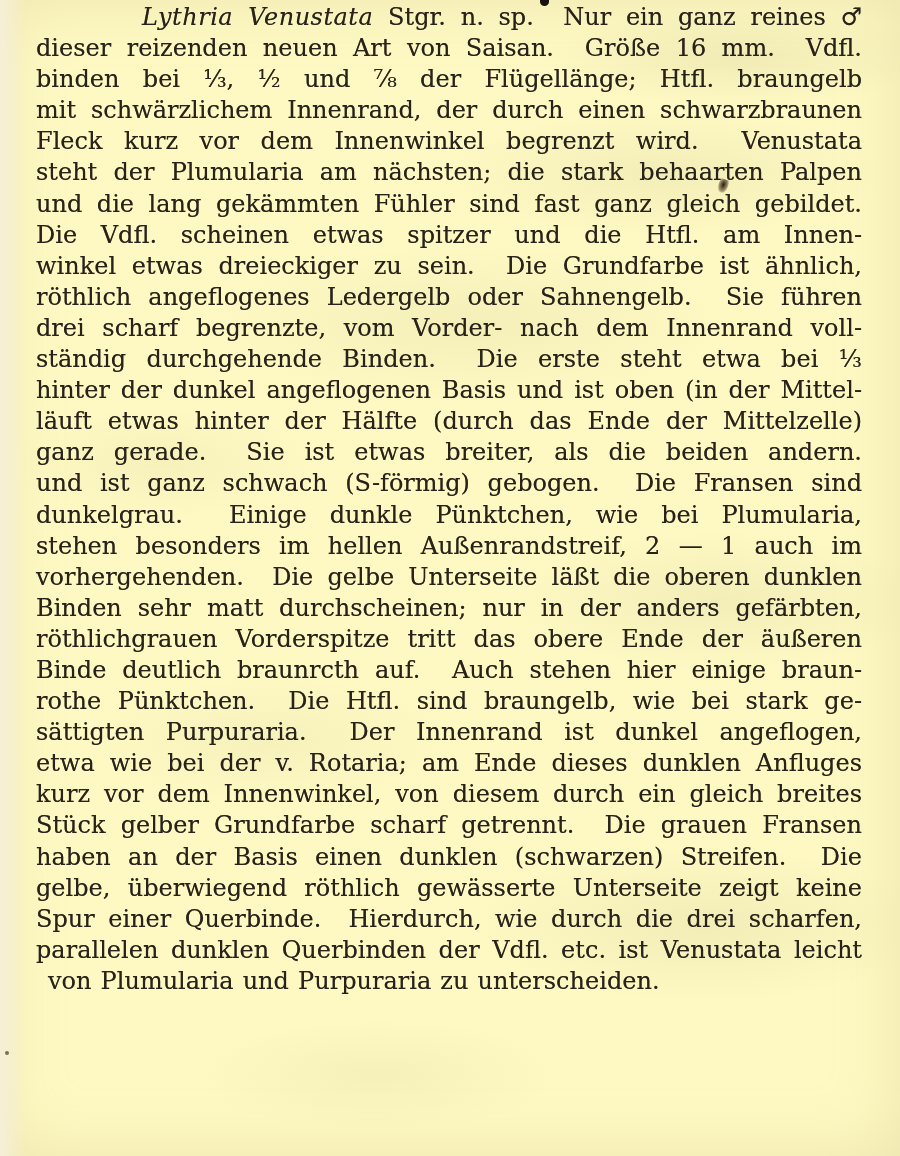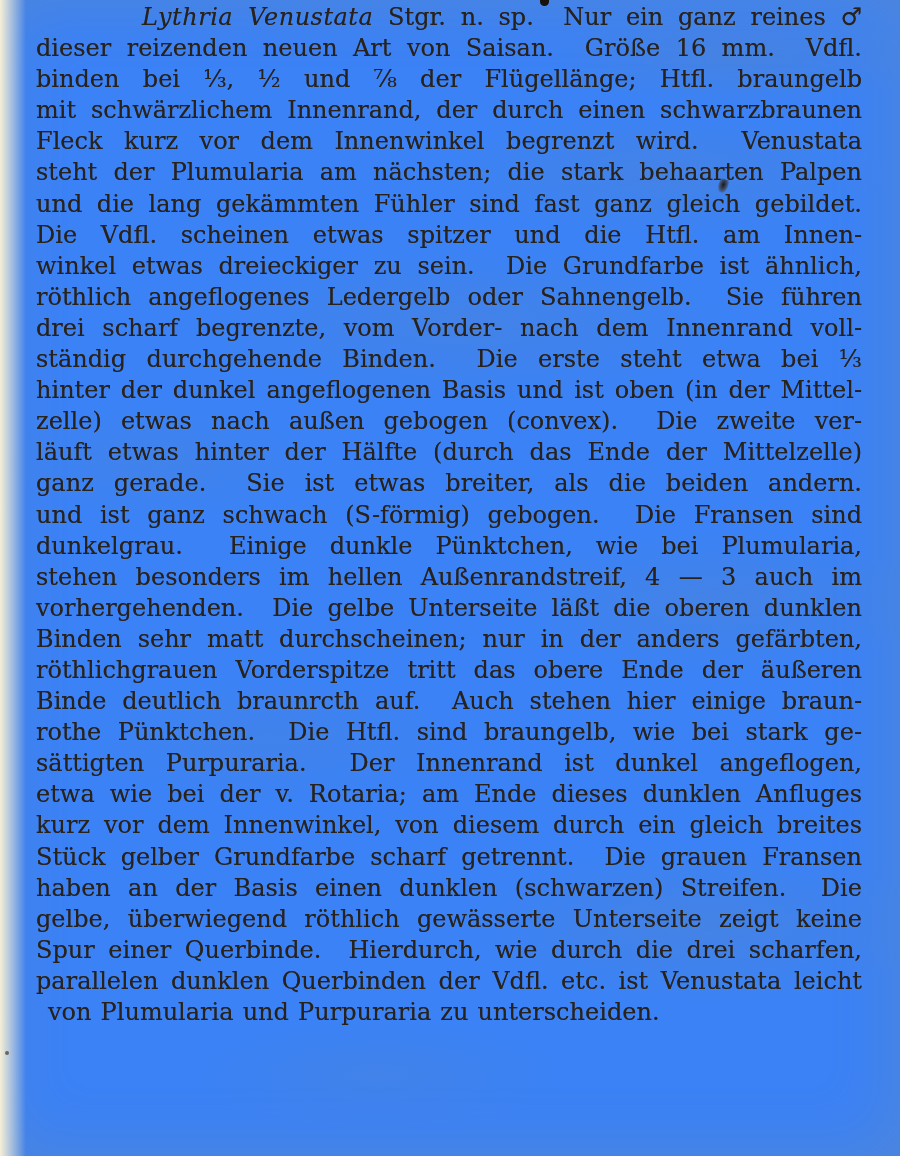--- a/index.html
+++ b/index.html
@@ -3,21 +3,21 @@
 <meta charset="utf-8">
 <style>
   html,body{margin:0;padding:0;}
   body{
     width:900px;height:1156px;overflow:hidden;position:relative;
     background:#eae2bf;
     font-family:"DejaVu Serif","Liberation Serif",serif;
   }
   .page{
     position:absolute;inset:0;
-    background-color:#3b82f6;
+    background-color:#fef9c3;
     box-shadow:inset 0 0 70px rgba(168,148,88,.20);
   }
   
   .bleed{
     position:absolute;inset:0;pointer-events:none;
     background-image:
       radial-gradient(ellipse 280px 70px at 82% 5%,  rgba(146,138,86,.12), transparent 70%),
       radial-gradient(ellipse 320px 90px at 74% 15%, rgba(146,138,86,.10), transparent 70%),
       radial-gradient(ellipse 360px 110px at 52% 28%,rgba(146,138,86,.09), transparent 72%),
       radial-gradient(ellipse 220px 80px at 18% 40%, rgba(146,138,86,.07), transparent 70%),
@@ -76,26 +76,25 @@
       <div class="line"><span>mit schwärzlichem Innenrand, der durch einen schwarzbraunen</span></div>
       <div class="line"><span>Fleck kurz vor dem Innenwinkel begrenzt wird.&nbsp; Venustata</span></div>
       <div class="line"><span>steht der Plumularia am nächsten; die stark behaarten Palpen</span></div>
       <div class="line"><span>und die lang gekämmten Fühler sind fast ganz gleich gebildet.</span></div>
       <div class="line"><span>Die Vdfl. scheinen etwas spitzer und die Htfl. am Innen-</span></div>
       <div class="line"><span>winkel etwas dreieckiger zu sein.&nbsp; Die Grundfarbe ist ähnlich,</span></div>
       <div class="line"><span>röthlich angeflogenes Ledergelb oder Sahnengelb.&nbsp; Sie führen</span></div>
       <div class="line"><span>drei scharf begrenzte, vom Vorder- nach dem Innenrand voll-</span></div>
       <div class="line"><span>ständig durchgehende Binden.&nbsp; Die erste steht etwa bei ¹⁄₃</span></div>
       <div class="line"><span>hinter der dunkel angeflogenen Basis und ist oben (in der Mittel-</span></div>
-      <div class="line"><span>zelle) etwas nach außen gebogen (convex).&nbsp; Die zweite ver-</span></div>
       <div class="line"><span>läuft etwas hinter der Hälfte (durch das Ende der Mittelzelle)</span></div>
       <div class="line"><span>ganz gerade.&nbsp; Sie ist etwas breiter, als die beiden andern.</span></div>
       <div class="line"><span>und ist ganz schwach (S-förmig) gebogen.&nbsp; Die Fransen sind</span></div>
       <div class="line"><span>dunkelgrau.&nbsp; Einige dunkle Pünktchen, wie bei Plumularia,</span></div>
-      <div class="line"><span>stehen besonders im hellen Außenrandstreif, 4 — 3 auch im</span></div>
+      <div class="line"><span>stehen besonders im hellen Außenrandstreif, 2 — 1 auch im</span></div>
       <div class="line"><span>vorhergehenden.&nbsp; Die gelbe Unterseite läßt die oberen dunklen</span></div>
       <div class="line"><span>Binden sehr matt durchscheinen; nur in der anders gefärbten,</span></div>
       <div class="line"><span>röthlichgrauen Vorderspitze tritt das obere Ende der äußeren</span></div>
       <div class="line"><span>Binde deutlich braunrcth auf.&nbsp; Auch stehen hier einige braun-</span></div>
       <div class="line"><span>rothe Pünktchen.&nbsp; Die Htfl. sind braungelb, wie bei stark ge-</span></div>
       <div class="line"><span>sättigten Purpuraria.&nbsp; Der Innenrand ist dunkel angeflogen,</span></div>
       <div class="line"><span>etwa wie bei der v. Rotaria; am Ende dieses dunklen Anfluges</span></div>
       <div class="line"><span>kurz vor dem Innenwinkel, von diesem durch ein gleich breites</span></div>
       <div class="line"><span>Stück gelber Grundfarbe scharf getrennt.&nbsp; Die grauen Fransen</span></div>
       <div class="line"><span>haben an der Basis einen dunklen (schwarzen) Streifen.&nbsp; Die</span></div>

